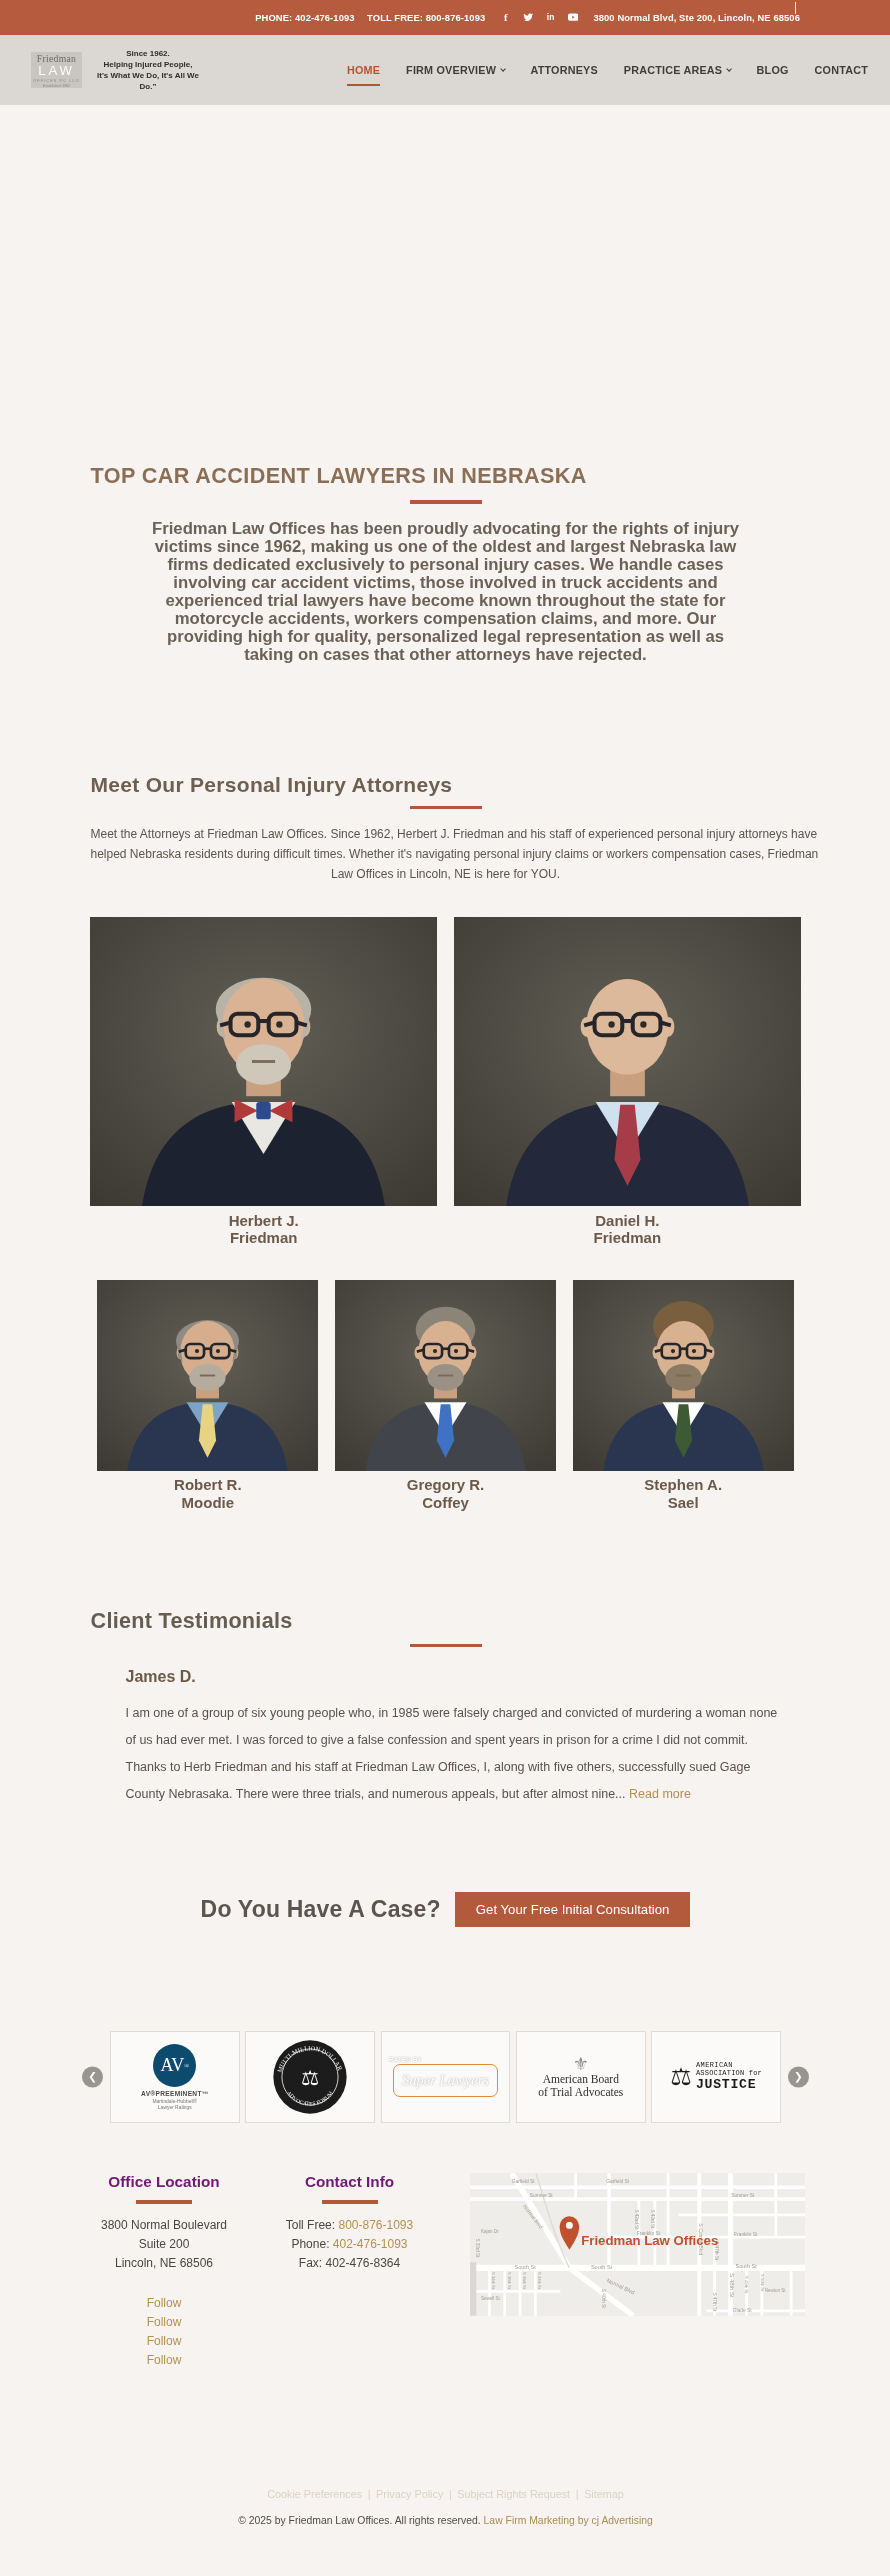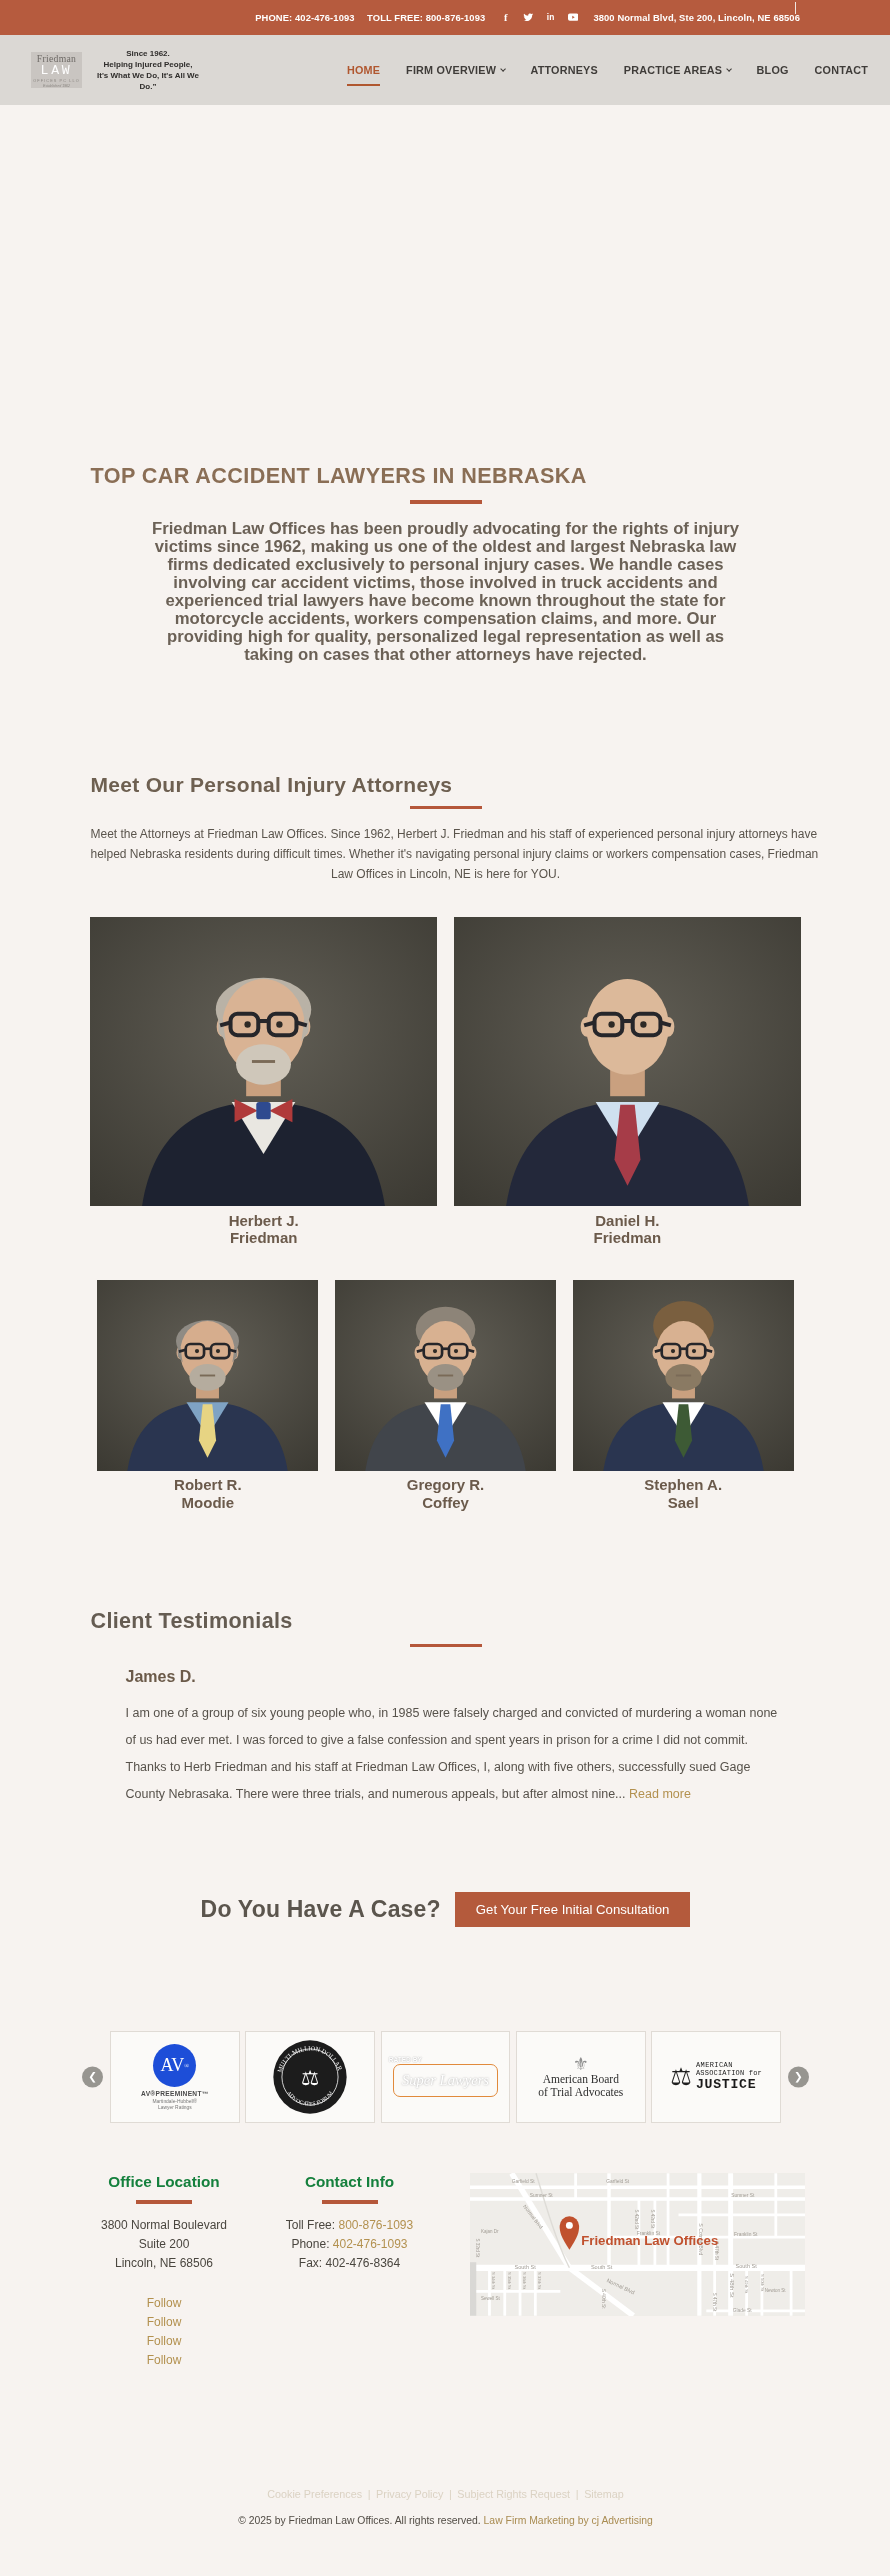--- a/index.html
+++ b/index.html
@@ -10,21 +10,21 @@
   .topbar{height:35px;background:#b65b3e;display:flex;align-items:center;justify-content:flex-end;padding-right:91px;gap:12.5px;color:#fff;position:relative}
   .topbar .tb-txt{font-size:9.4px;font-weight:bold;letter-spacing:0.1px}
   .tb-icons{display:flex;align-items:center;gap:12px;margin:0 2.8px}
   .tb-ic{width:10.4px;height:10.4px;display:inline-flex;align-items:center;justify-content:center;color:#fff;font-weight:bold;font-size:9px;cursor:pointer}
   .tb-ic svg{display:block}
   .cursor-artifact{position:absolute;right:95px;top:2.1px;width:0.7px;height:12px;background:#f0e6e0}
   
   .header{height:70px;background:#dbd8d4;display:flex;align-items:center;padding-left:31px}
   .logo{width:51px;height:36px;background:#c9c5c1;text-align:center;padding-top:2.1px;line-height:1;cursor:pointer;flex:none}
   .logo .l1{font-family:"Liberation Serif",serif;font-size:9.7px;color:#6e6a66;letter-spacing:0.3px}
-  .logo .l2{font-family:Liberation Mono, monospace;font-size:13.2px;color:#fdfdfd;letter-spacing:2.8px;margin-top:0.7px}
+  .logo .l2{font-family:Liberation Sans, sans-serif;font-size:13.2px;color:#fdfdfd;letter-spacing:2.8px;margin-top:0.7px}
   .logo .l3{font-size:3.8px;color:#8a8681;letter-spacing:1.1px;margin-top:2.1px}
   .logo .l4{font-size:3.5px;color:#8a8681;font-style:italic;margin-top:1.4px}
   .tagline{width:110px;margin-left:11px;text-align:center;font-size:8px;font-weight:bold;color:#2f2d2b;line-height:11px}
   .nav{margin-left:auto;display:flex;align-items:center;gap:26px;padding-right:23px}
   .nav-item{font-size:10.8px;font-weight:bold;color:#3f3c39;letter-spacing:0.2px;cursor:pointer;position:relative;display:flex;align-items:center;gap:4.2px;white-space:nowrap}
   .nav-item.active{color:#b0572f}
   .nav-item.active::after{content:"";position:absolute;left:0;right:0;bottom:-10.4px;height:2.8px;background:#b0572f}
   .caret{width:4.2px;height:4.2px;border-right:1.1px solid #3f3c39;border-bottom:1.1px solid #3f3c39;transform:rotate(45deg) translateY(-1.4px)}
   
   .hero{height:358px;background:#f7f3f0}
@@ -53,40 +53,40 @@
   .cta{display:flex;justify-content:center;align-items:center;gap:14px}
   .cta-q{font-size:23px;font-weight:bold;color:#5b554d;letter-spacing:0.2px}
   .cta-btn{background:#b45a3c;color:#fff;border:none;font-family:"Liberation Sans",sans-serif;font-size:13.2px;padding:9.7px 21px;cursor:pointer}
   
   .carousel{position:relative;width:710px;margin:104px auto 0}
   .car-arrow{position:absolute;top:50%;transform:translateY(-50%);width:21px;height:21px;border-radius:50%;background:#979590;color:#fff;border:none;font-size:10.4px;line-height:1;cursor:pointer}
   .car-arrow.left{left:-8.4px}
   .car-arrow.right{right:-8.4px}
   .badge-track{display:flex;gap:5.6px;margin:0 19.5px}
   .badge-card{flex:1 1 0;height:92px;background:#fbfaf8;border:0.7px solid #e0dbd5;display:flex;flex-direction:column;align-items:center;justify-content:center;text-align:center;overflow:hidden}
-  .av-circle{width:43px;height:43px;border-radius:50%;background:#1d4ed8;color:#fff;display:flex;align-items:center;justify-content:center;font-family:"Liberation Serif",serif;font-size:18px}
+  .av-circle{width:43px;height:43px;border-radius:50%;background:#0c4a6e;color:#fff;display:flex;align-items:center;justify-content:center;font-family:"Liberation Serif",serif;font-size:18px}
   .av-sup{font-size:6.3px;vertical-align:super}
   .av-l1{margin-top:3.5px;font-size:6.6px;font-weight:bold;color:#4a4a4a;letter-spacing:0.3px}
   .av-l2{font-size:4.9px;color:#777;margin-top:1.4px}
   .sl-rated{font-size:6.6px;font-weight:bold;color:#fff;text-shadow:0 0 1.4px #9a9a9a;align-self:flex-start;margin-left:7px}
   .sl-box{margin-top:1.4px;border:1.4px solid #e18a3c;border-radius:7px;padding:7px 8.4px}
   .sl-name{font-family:"Liberation Serif",serif;font-style:italic;font-size:14.6px;color:#fff;text-shadow:0 0 2.1px #9f9f9f;white-space:nowrap}
   .abota-crest{font-family:"DejaVu Sans",sans-serif;font-size:18px;color:#8f8f8f;line-height:1}
   .abota-l{font-family:"Liberation Serif",serif;font-size:11.5px;color:#2e2e2e;line-height:13.2px}
   .aaj{display:flex;align-items:center;gap:4.2px}
   .aaj-scales{font-family:"DejaVu Sans",sans-serif;font-size:24px;color:#1f1f1f}
   .aaj-txt{text-align:left;font-family:Liberation Mono, monospace;color:#1a1a1a}
   .aaj-l1{font-size:7px;letter-spacing:0.4px}
   .aaj-l2{font-size:7px;letter-spacing:0.2px}
   .aaj-l3{font-size:13.2px;font-weight:bold;letter-spacing:0.7px}
   
   .footer{display:flex;margin-top:50px;padding-left:90px;align-items:flex-start}
   .fcol1{width:148px;text-align:center}
   .fcol2{width:153px;margin-left:35px;text-align:center}
-  .fhead{font-size:15.3px;font-weight:bold;color:#15803d}
+  .fhead{font-size:15.3px;font-weight:bold;color:#701a75}
   .fdiv{width:56px;height:3.1px;background:#b5573a;margin:9.7px auto 12.5px}
   .fline{font-size:12px;color:#4a463f;line-height:19px}
   .gold{color:#b3914f}
   .follow-list{margin-top:21px}
   .follow-list div{font-size:12px;color:#b3914f;line-height:19px;cursor:pointer}
   .map-wrap{margin-left:44px;width:335px;height:143px;background:#efede9;position:relative;cursor:pointer}
   .map-wrap svg{display:block}
   
   .bottom-links{margin-top:118px;text-align:center;font-size:10.8px;color:#dbd2c3}
   .bottom-links span.lnk{cursor:pointer}

